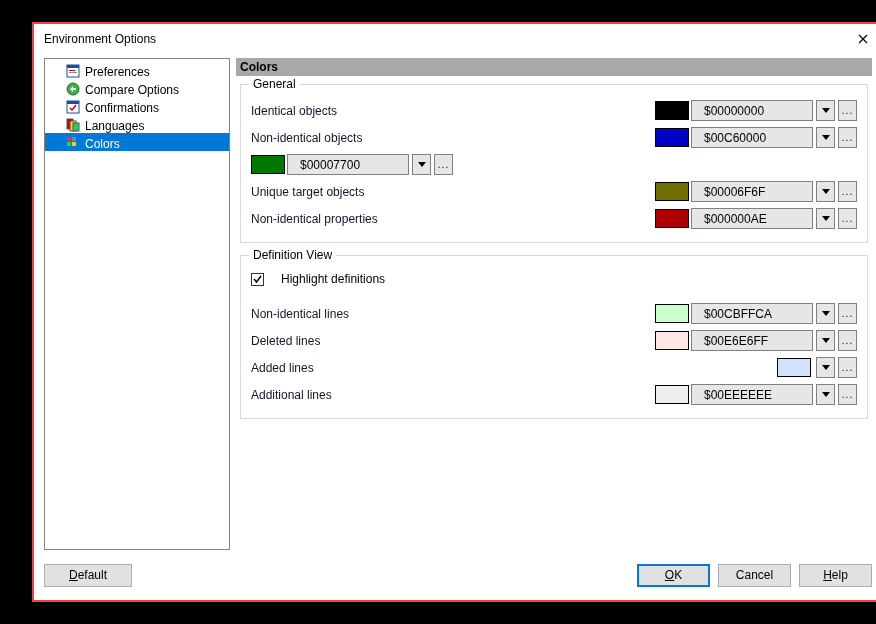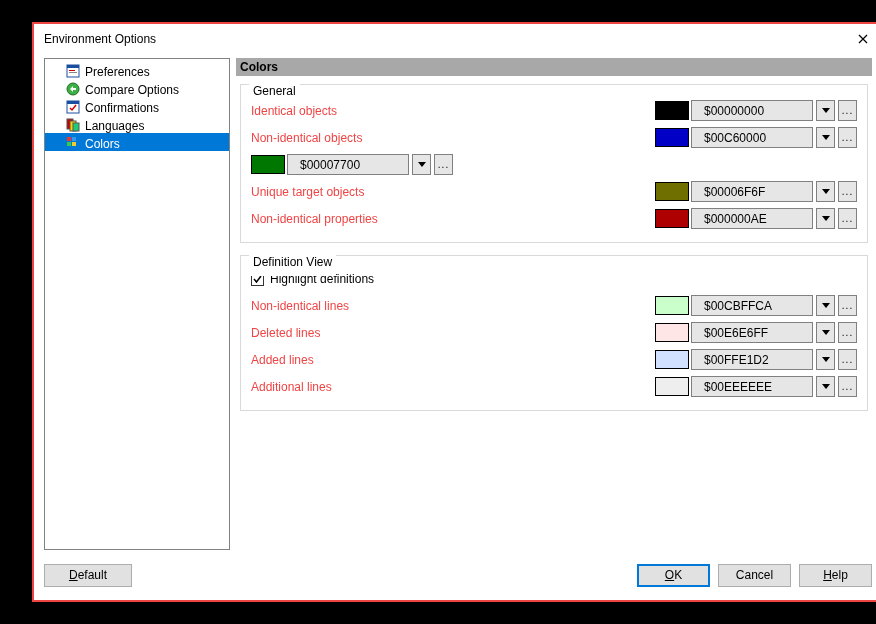--- a/index.html
+++ b/index.html
@@ -93,33 +93,33 @@
     border: 1px solid #d9d9d9;
     position: relative;
     margin-bottom: 12px;
     padding: 12px 10px 10px 10px;
   }
   .group-legend {
     position: absolute;
     top: -8px;
     left: 8px;
     background: #fff;
-    padding: 7px 4px;
+    padding: 0 4px;
     font-size: 12px;
     color: #000;
   }
   .row {
     display: flex;
     align-items: center;
     height: 27px;
   }
   .row-label {
     flex: 1;
     font-size: 12px;
-    color: #ef4444;
+    color: #0f172a;
   }
   .swatch {
     width: 34px; height: 19px;
     border: 1px solid #000;
     margin-right: 2px;
   }
   .value-box {
     width: 122px; height: 21px;
     border: 1px solid #808080;
     background: #e6e6e6;
@@ -137,23 +137,23 @@
     align-items: center;
     justify-content: center;
     margin-left: 3px;
     cursor: default;
   }
   .dd-btn svg { width: 8px; height: 6px; }
   .dots-btn { font-size: 10px; letter-spacing: 1px; color:#000; }
   .check-row {
     display: flex;
     align-items: center;
-    gap: 6px;
+    gap: 17px;
     height: 22px;
-    margin-bottom: 2px;
+    margin-bottom: 10px;
   }
   .checkbox {
     width: 13px; height: 13px;
     border: 1px solid #333;
     background: #fff;
     display: flex; align-items: center; justify-content: center;
   }
   .checkbox svg { width: 11px; height: 11px; }
   .button-bar {
     position: absolute;
@@ -345,21 +345,20 @@
                 <div class="dd-btn">
                   <svg viewBox="0 0 8 6">
                     <path d="M0 0 L8 0 L4 5 Z" fill="#000"></path>
                   </svg>
                 </div>
                 <div class="dots-btn">...</div>
               </div>
               <div class="row">
                 <div class="row-label">Added lines</div>
                 <div class="swatch" style="background: rgb(210, 225, 255);"></div>
-                <div class="value-box">$00FFE1D2</div>
                 <div class="dd-btn">
                   <svg viewBox="0 0 8 6">
                     <path d="M0 0 L8 0 L4 5 Z" fill="#000"></path>
                   </svg>
                 </div>
                 <div class="dots-btn">...</div>
               </div>
               <div class="row">
                 <div class="row-label">Additional lines</div>
                 <div class="swatch" style="background: rgb(238, 238, 238);"></div>

